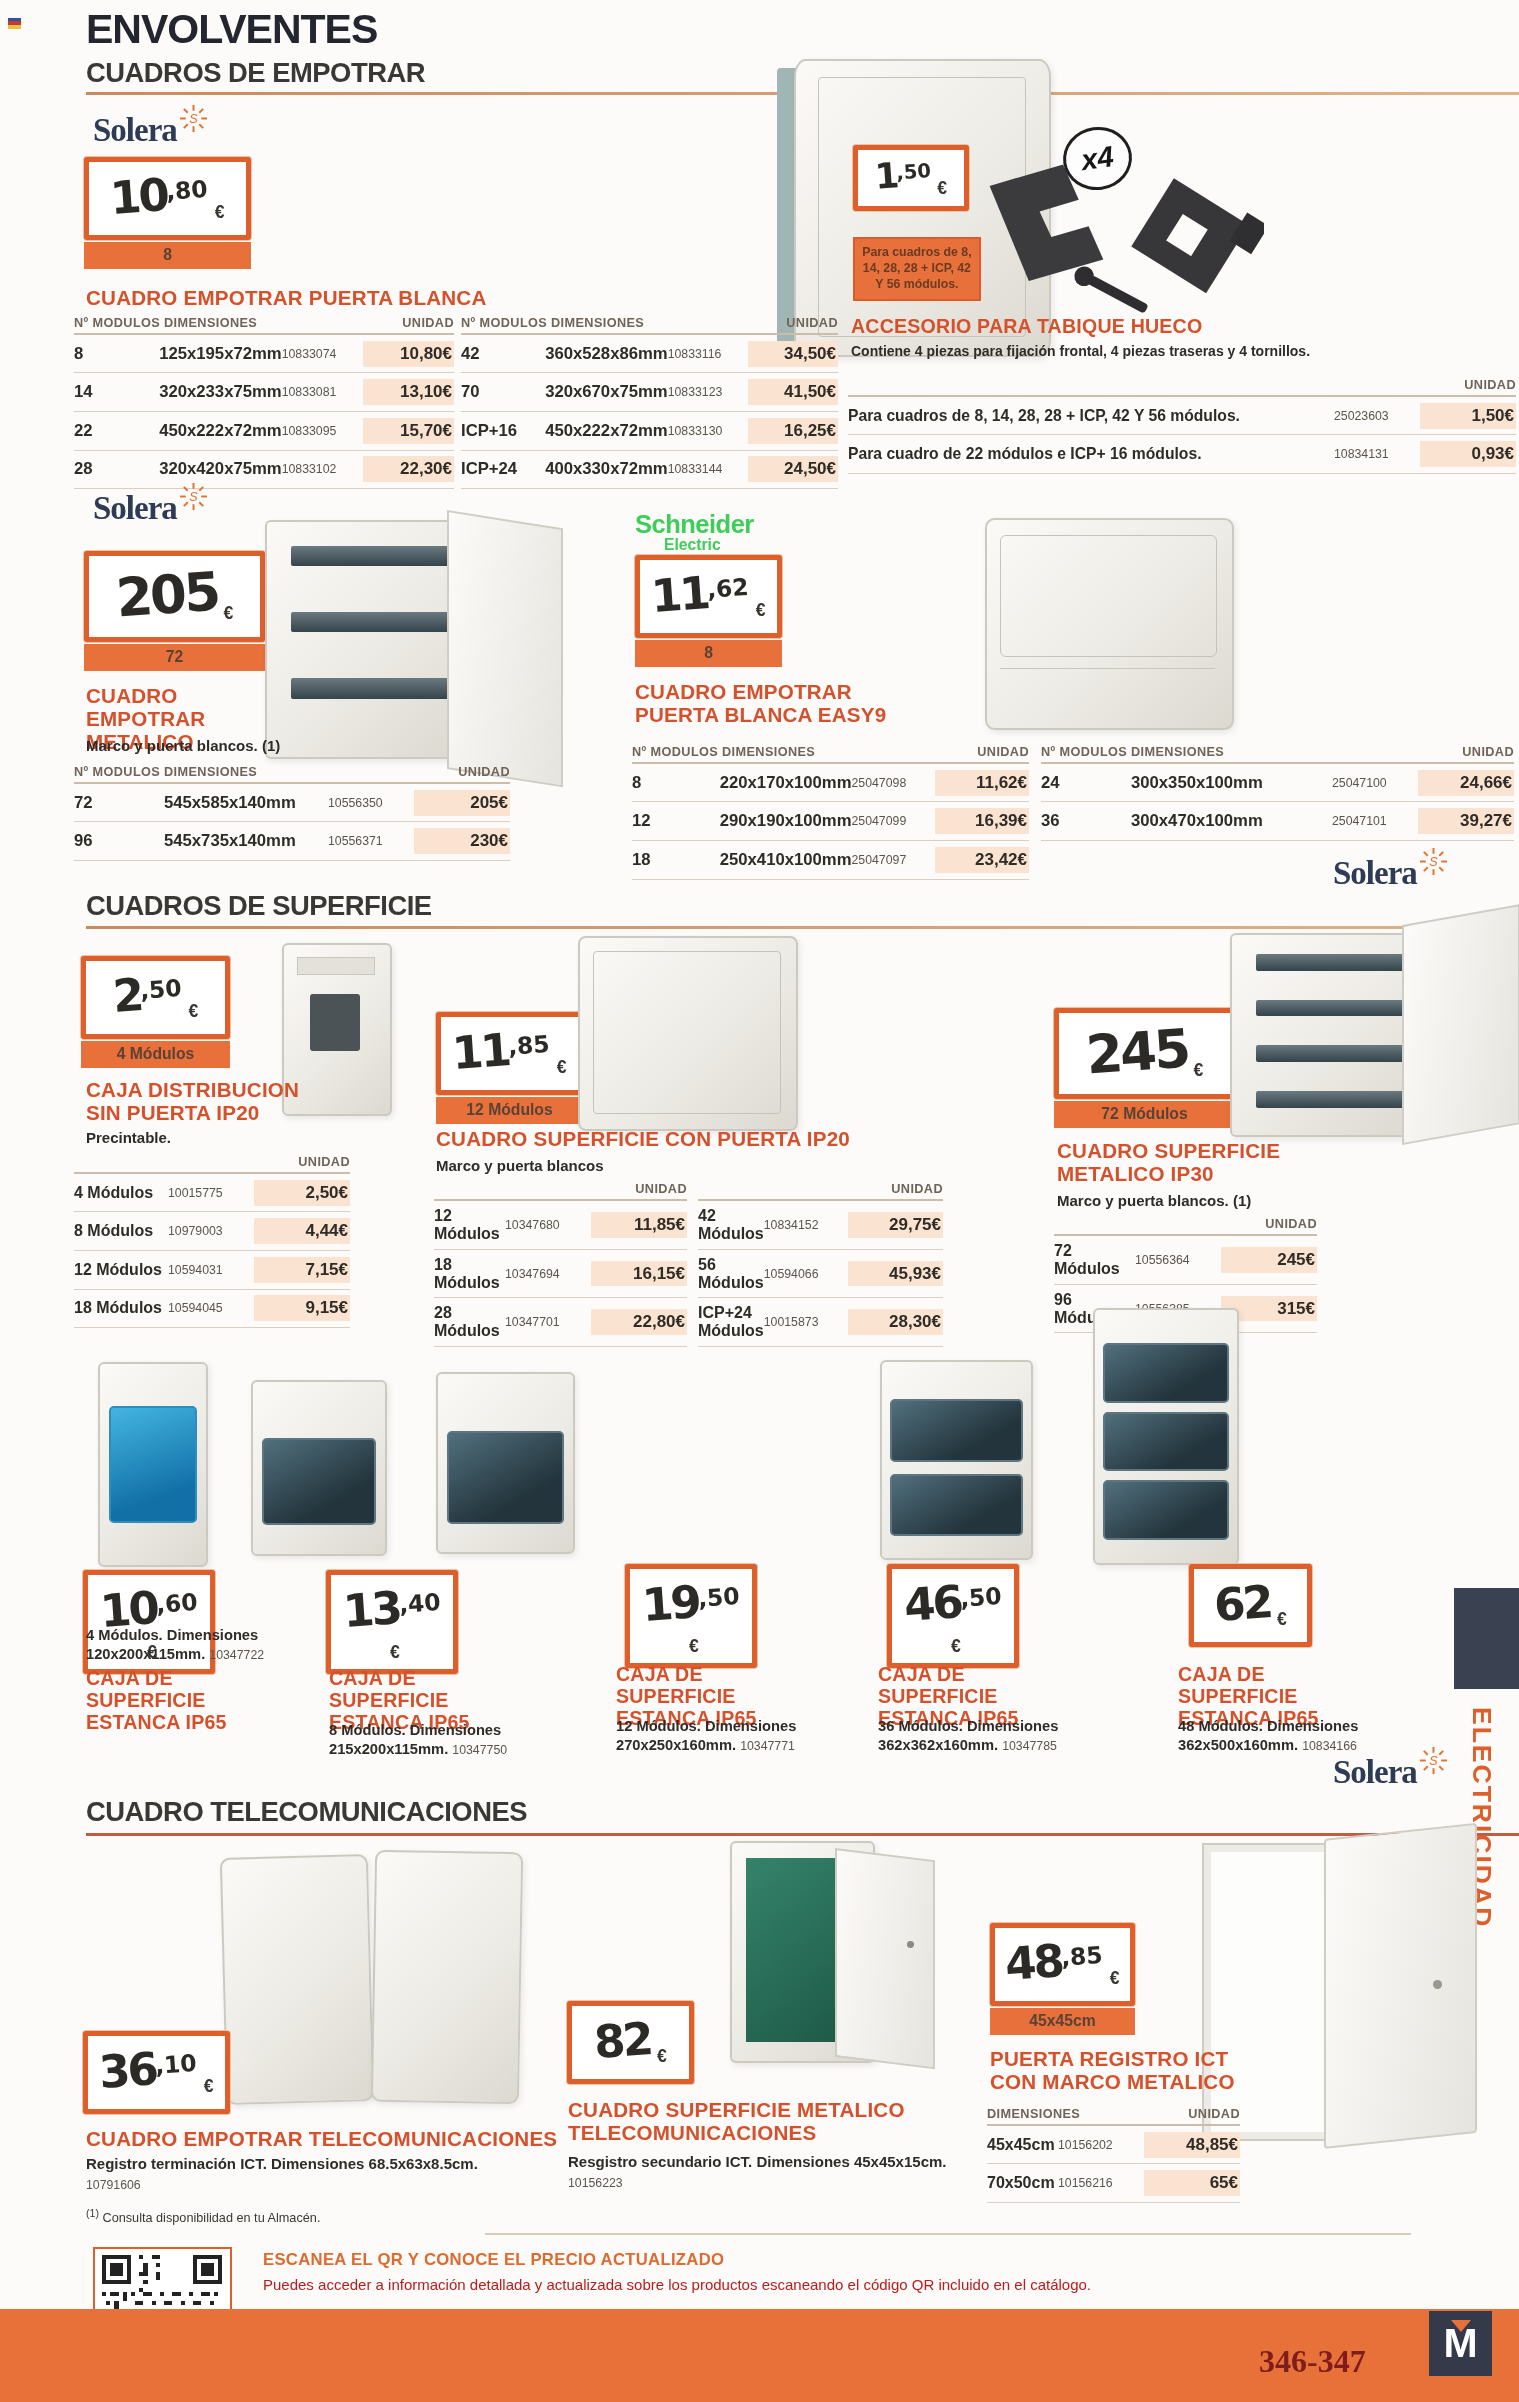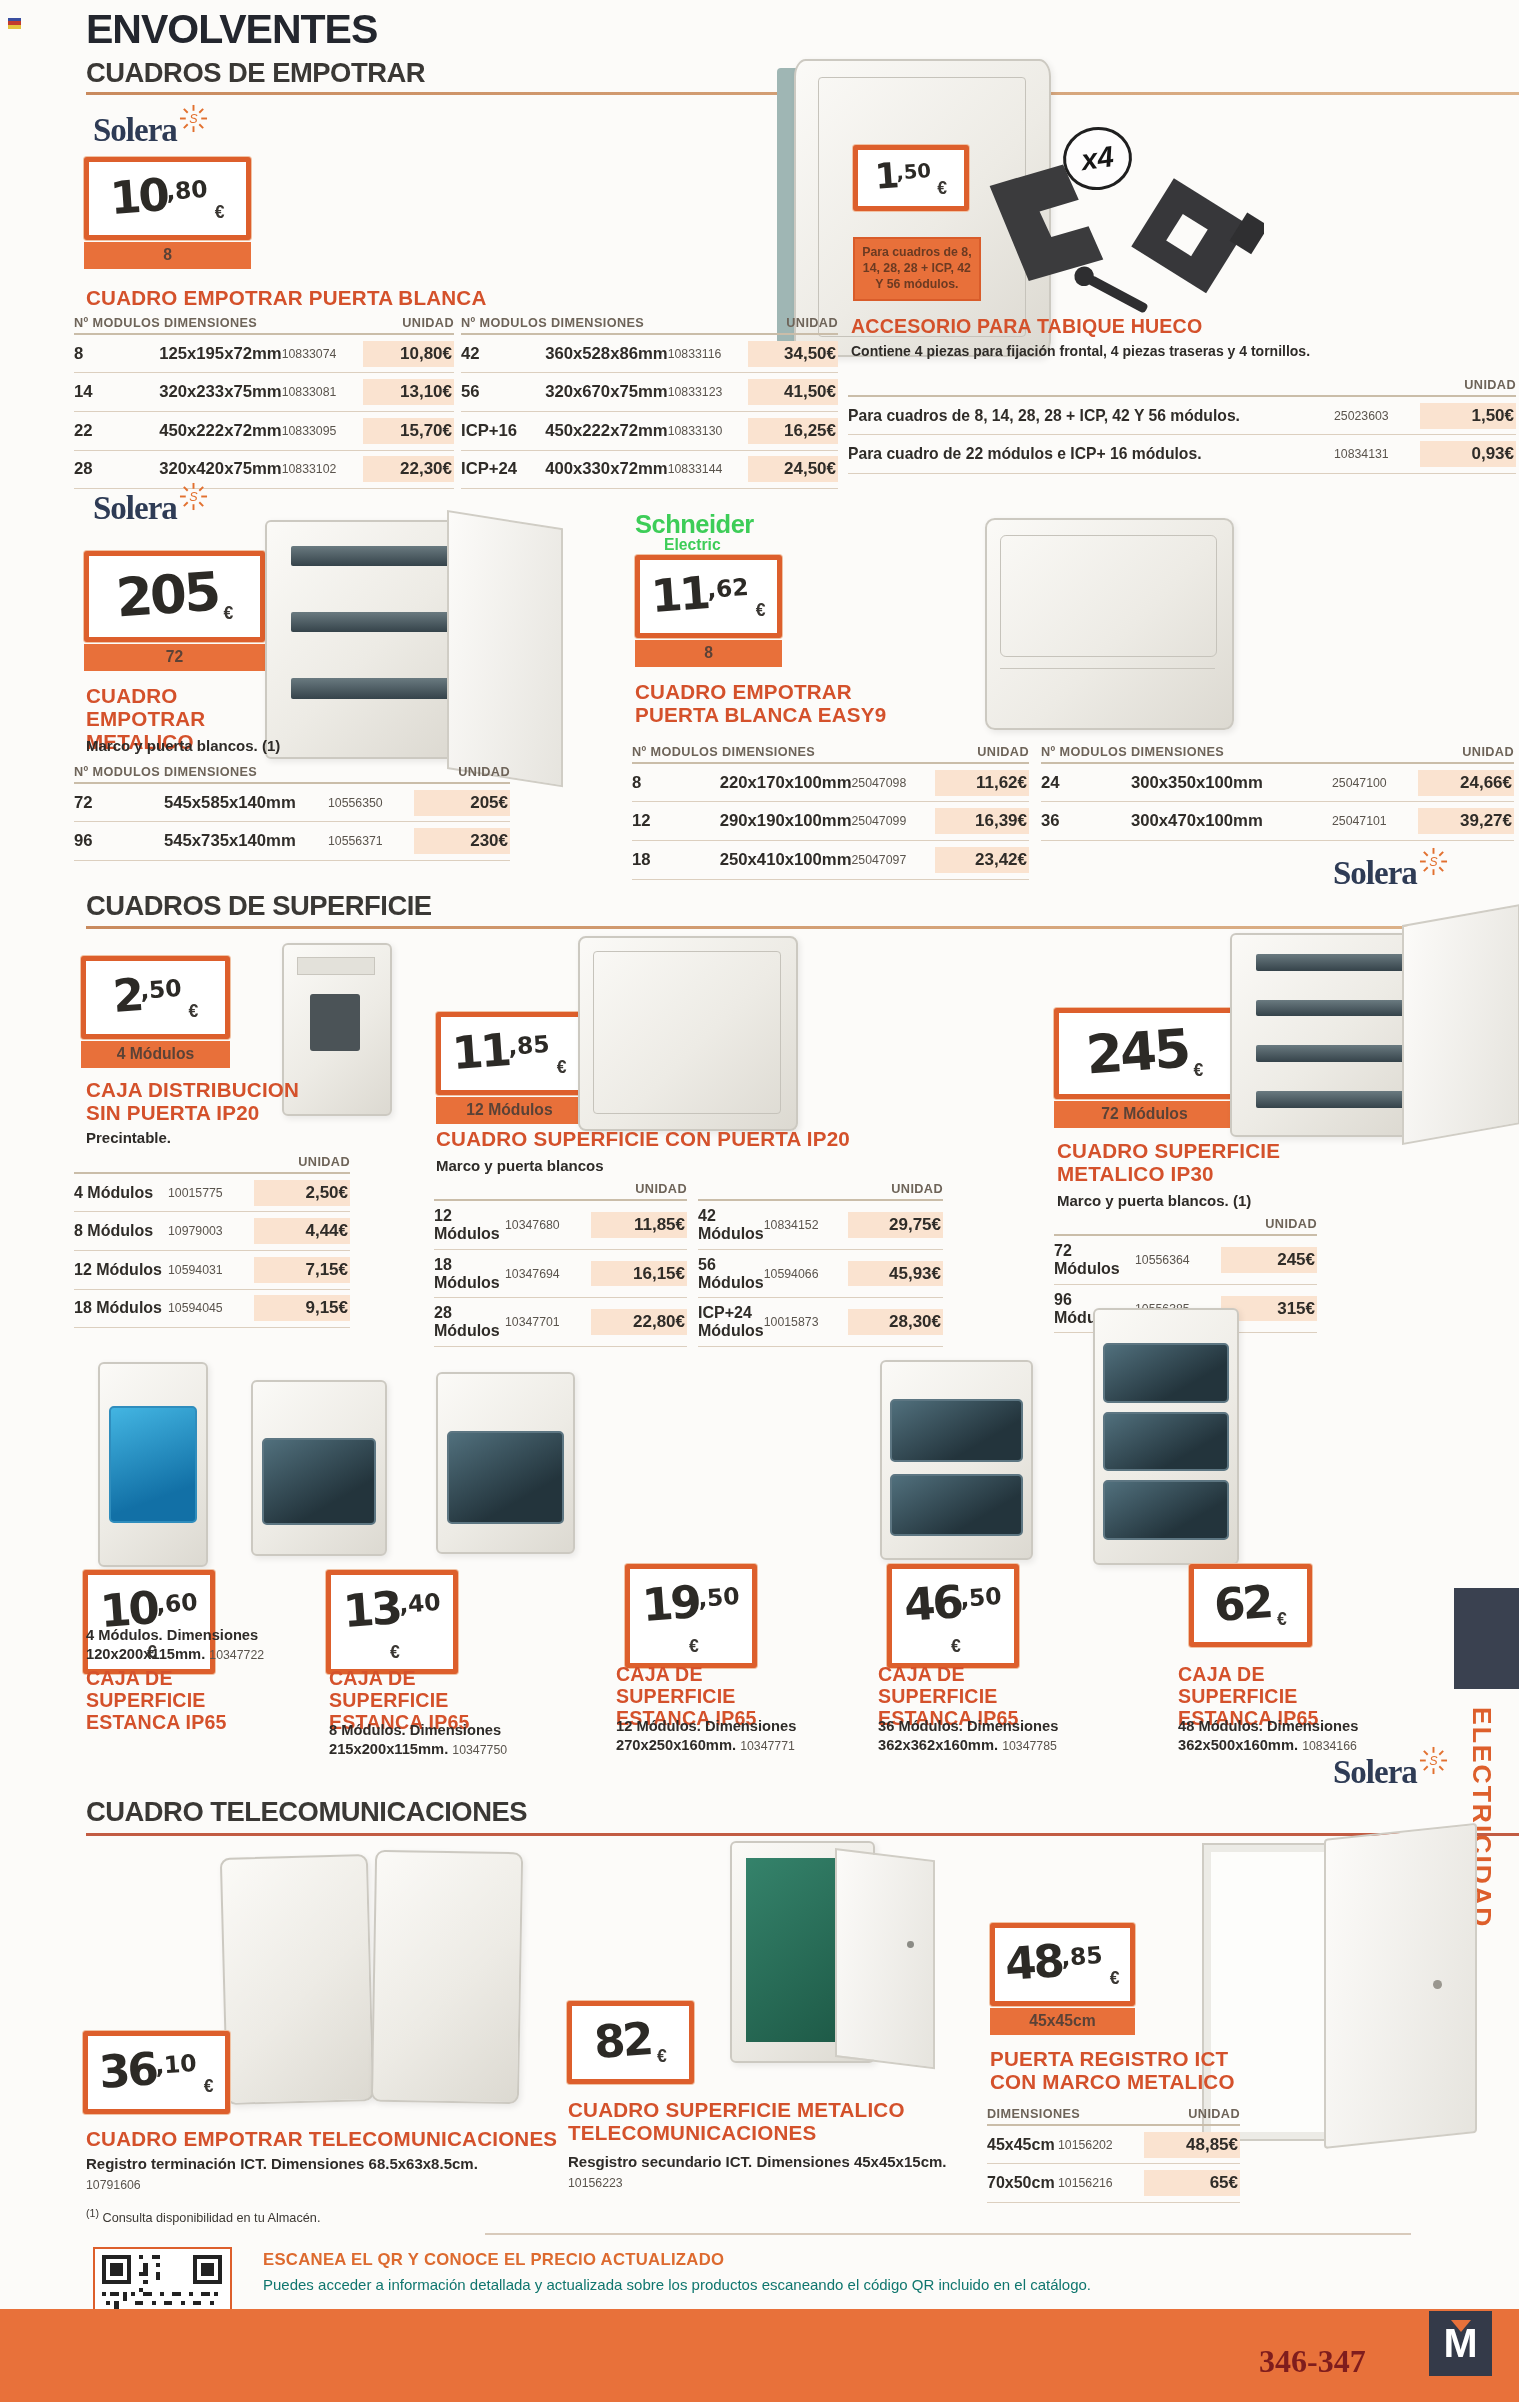--- a/index.html
+++ b/index.html
@@ -79,21 +79,21 @@
   .pages{position:absolute;left:1259px;top:2343px;font-weight:800;font-size:32px;color:#7f1d1d;font-family:Liberation Serif, serif;}
   .mbox{position:absolute;left:1429px;top:2311px;width:63px;height:65px;background:#343a49;
         display:flex;align-items:center;justify-content:center;}
   .m-text{font-weight:800;font-size:41px;color:#fff;line-height:1;}
   .m-tri{position:absolute;top:8.8px;left:50%;transform:translateX(-50%);width:0;height:0;
          border-left:10.8px solid transparent;border-right:10.8px solid transparent;border-top:12.7px solid #e8713a;}
 
   .qrbox{position:absolute;left:93px;top:2247px;width:139px;height:137px;background:#fff;
          border:2.9px solid #dd5f2c;padding:5.9px;box-sizing:border-box;}
   .qr-head{position:absolute;left:263px;top:2250px;font-weight:800;font-size:16.7px;color:#dd6a2f;letter-spacing:0.3px;}
-  .qr-text{position:absolute;left:263px;top:2276px;width:1253px;font-size:15px;color:#0f766e;}
+  .qr-text{position:absolute;left:263px;top:2276px;width:1253px;font-size:15px;color:#b91c1c;}
 
   .side-tab{position:absolute;left:1454px;top:1588px;width:66px;height:101px;background:#3a4150;}
   .side-text{position:absolute;left:1466px;top:1707px;writing-mode:vertical-rl;
              font-weight:800;font-size:26.5px;color:#dd5f2c;letter-spacing:2px;}
   .printmark{position:absolute;left:7.8px;top:17.6px;width:13.7px;}
   .printmark div{height:3.9px;}
   .foot-note{position:absolute;left:86px;top:2207px;font-size:12.7px;color:#3c3833;}
   .thin-rule{position:absolute;left:485px;top:2233px;width:926px;height:2px;background:#d8cabb;}
 </style>
 </head>
@@ -178,21 +178,21 @@
         <span class="hd">DIMENSIONES</span>
         <span class="hu">UNIDAD</span>
       </div>
   <div class="trow">
         <span class="tcell cm">42</span>
         <span class="tcell cd">360x528x86mm</span>
         <span class="tcell cc">10833116</span>
         <span class="tcell cp">34,50€</span>
       </div>
       <div class="trow">
-        <span class="tcell cm">56</span>
+        <span class="tcell cm">70</span>
         <span class="tcell cd">320x670x75mm</span>
         <span class="tcell cc">10833123</span>
         <span class="tcell cp">41,50€</span>
       </div>
       <div class="trow">
         <span class="tcell cm">ICP+16</span>
         <span class="tcell cd">450x222x72mm</span>
         <span class="tcell cc">10833130</span>
         <span class="tcell cp">16,25€</span>
       </div>

